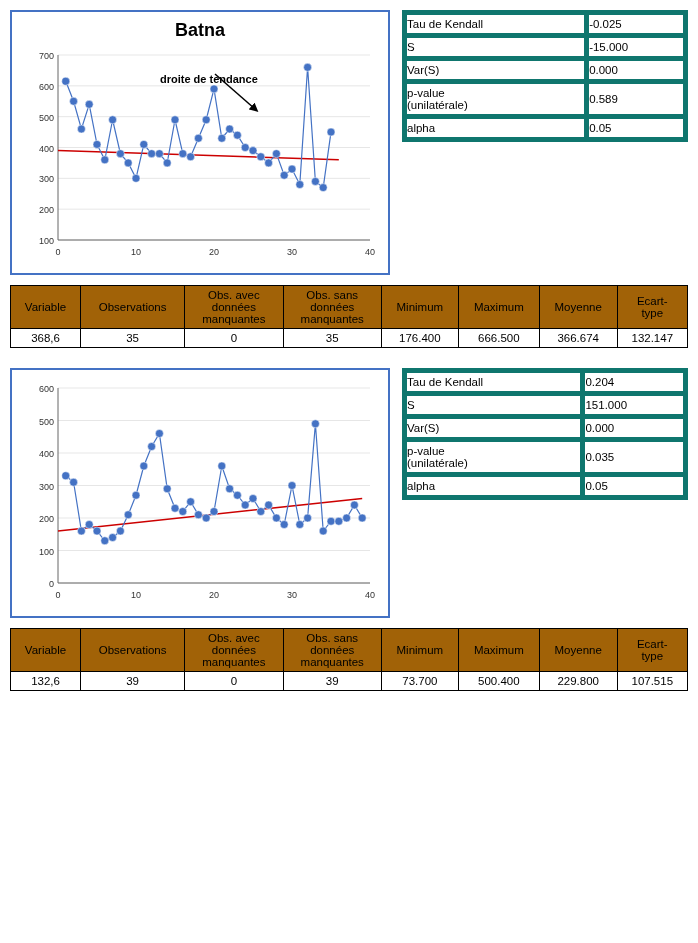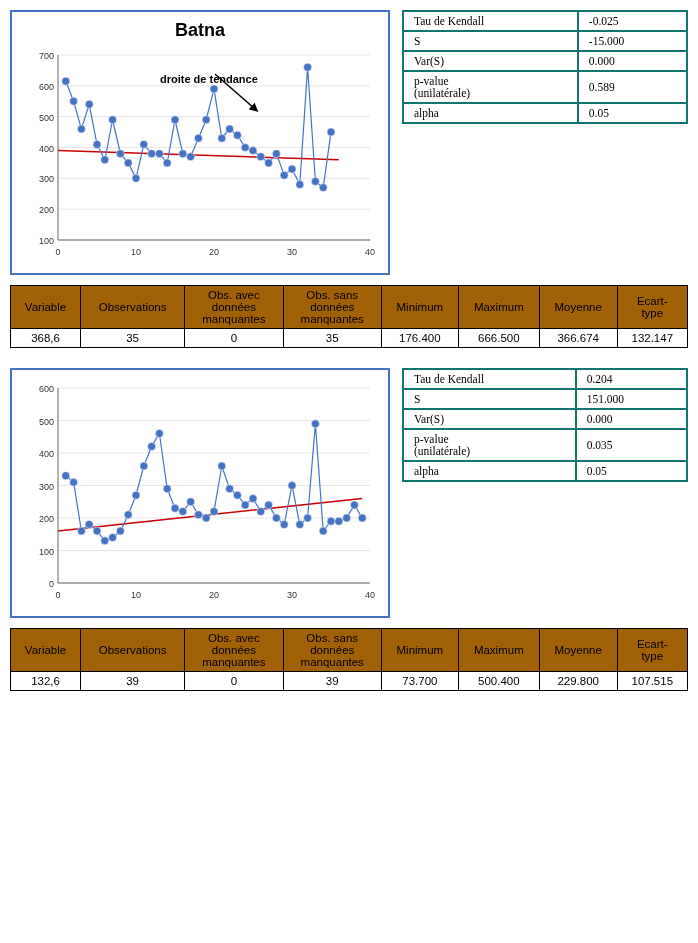--- a/index.html
+++ b/index.html
@@ -58,23 +58,22 @@
       margin-bottom: 6px;
     }
 
     .stats-table {
       border-collapse: collapse;
       width: 100%;
       font-size: 11.5px;
     }
 
     .stats-table td {
-      border: 2px solid #0f766e;
-      padding: 3px 10px;
-      font-family: Liberation Serif, serif;
+      border: 5px solid #0f766e;
+      padding: 3px 0;
     }
 
     .stats-table td:last-child {
       text-align: left;
     }
 
     .data-table {
       border-collapse: collapse;
       width: 100%;
       font-size: 11.5px;

